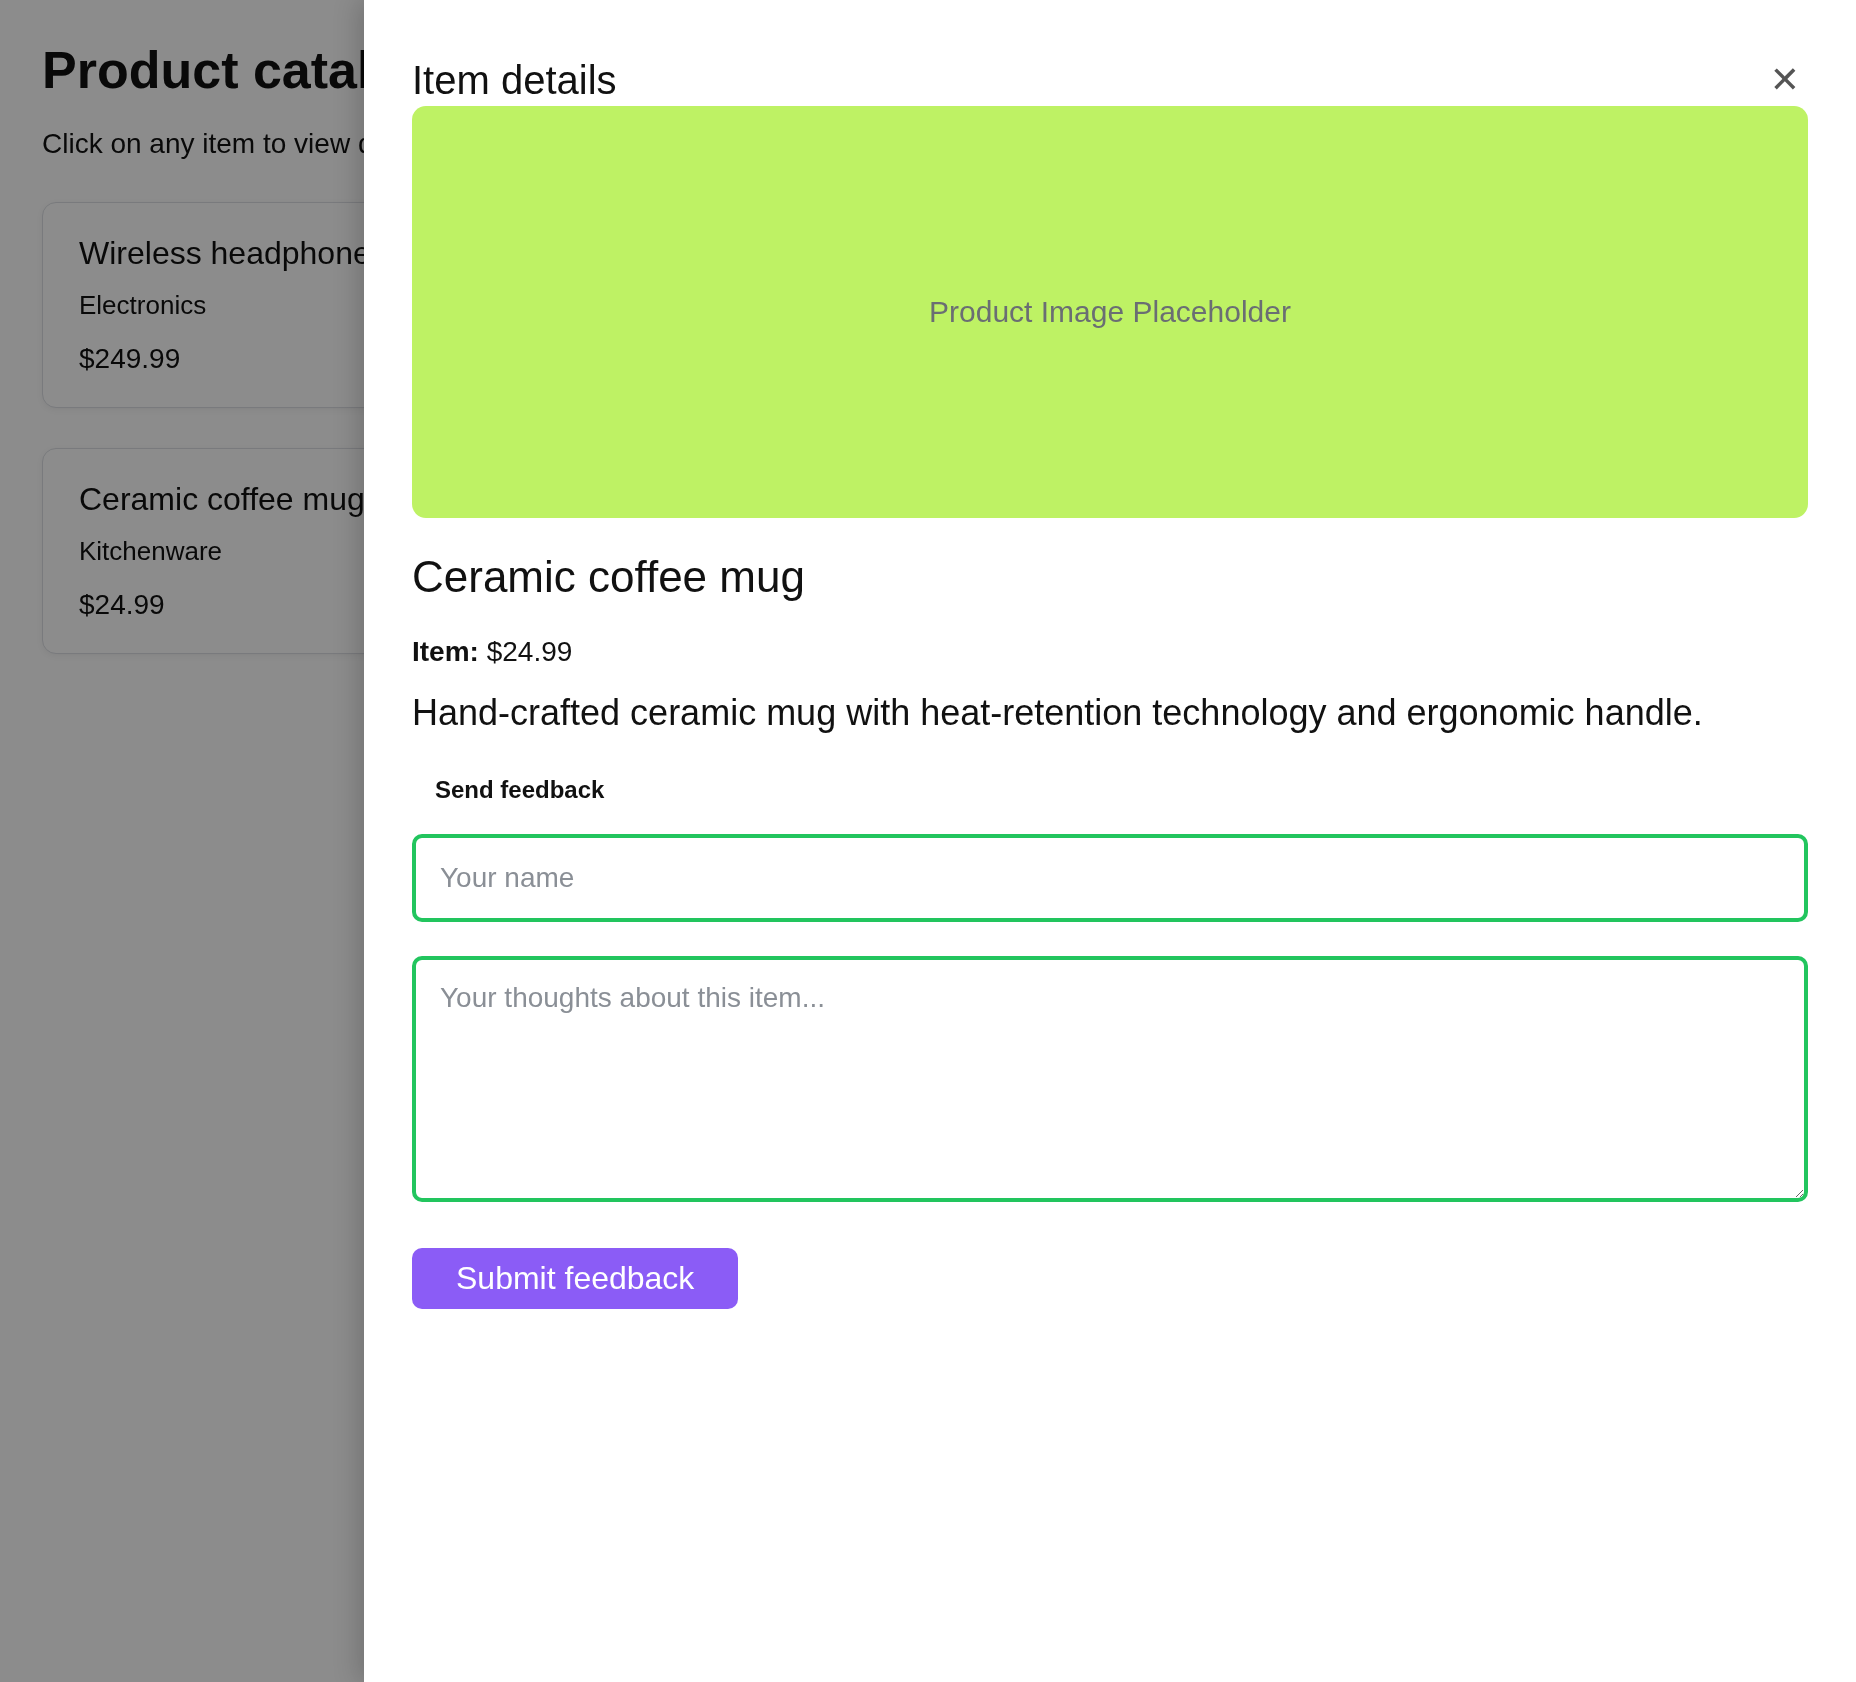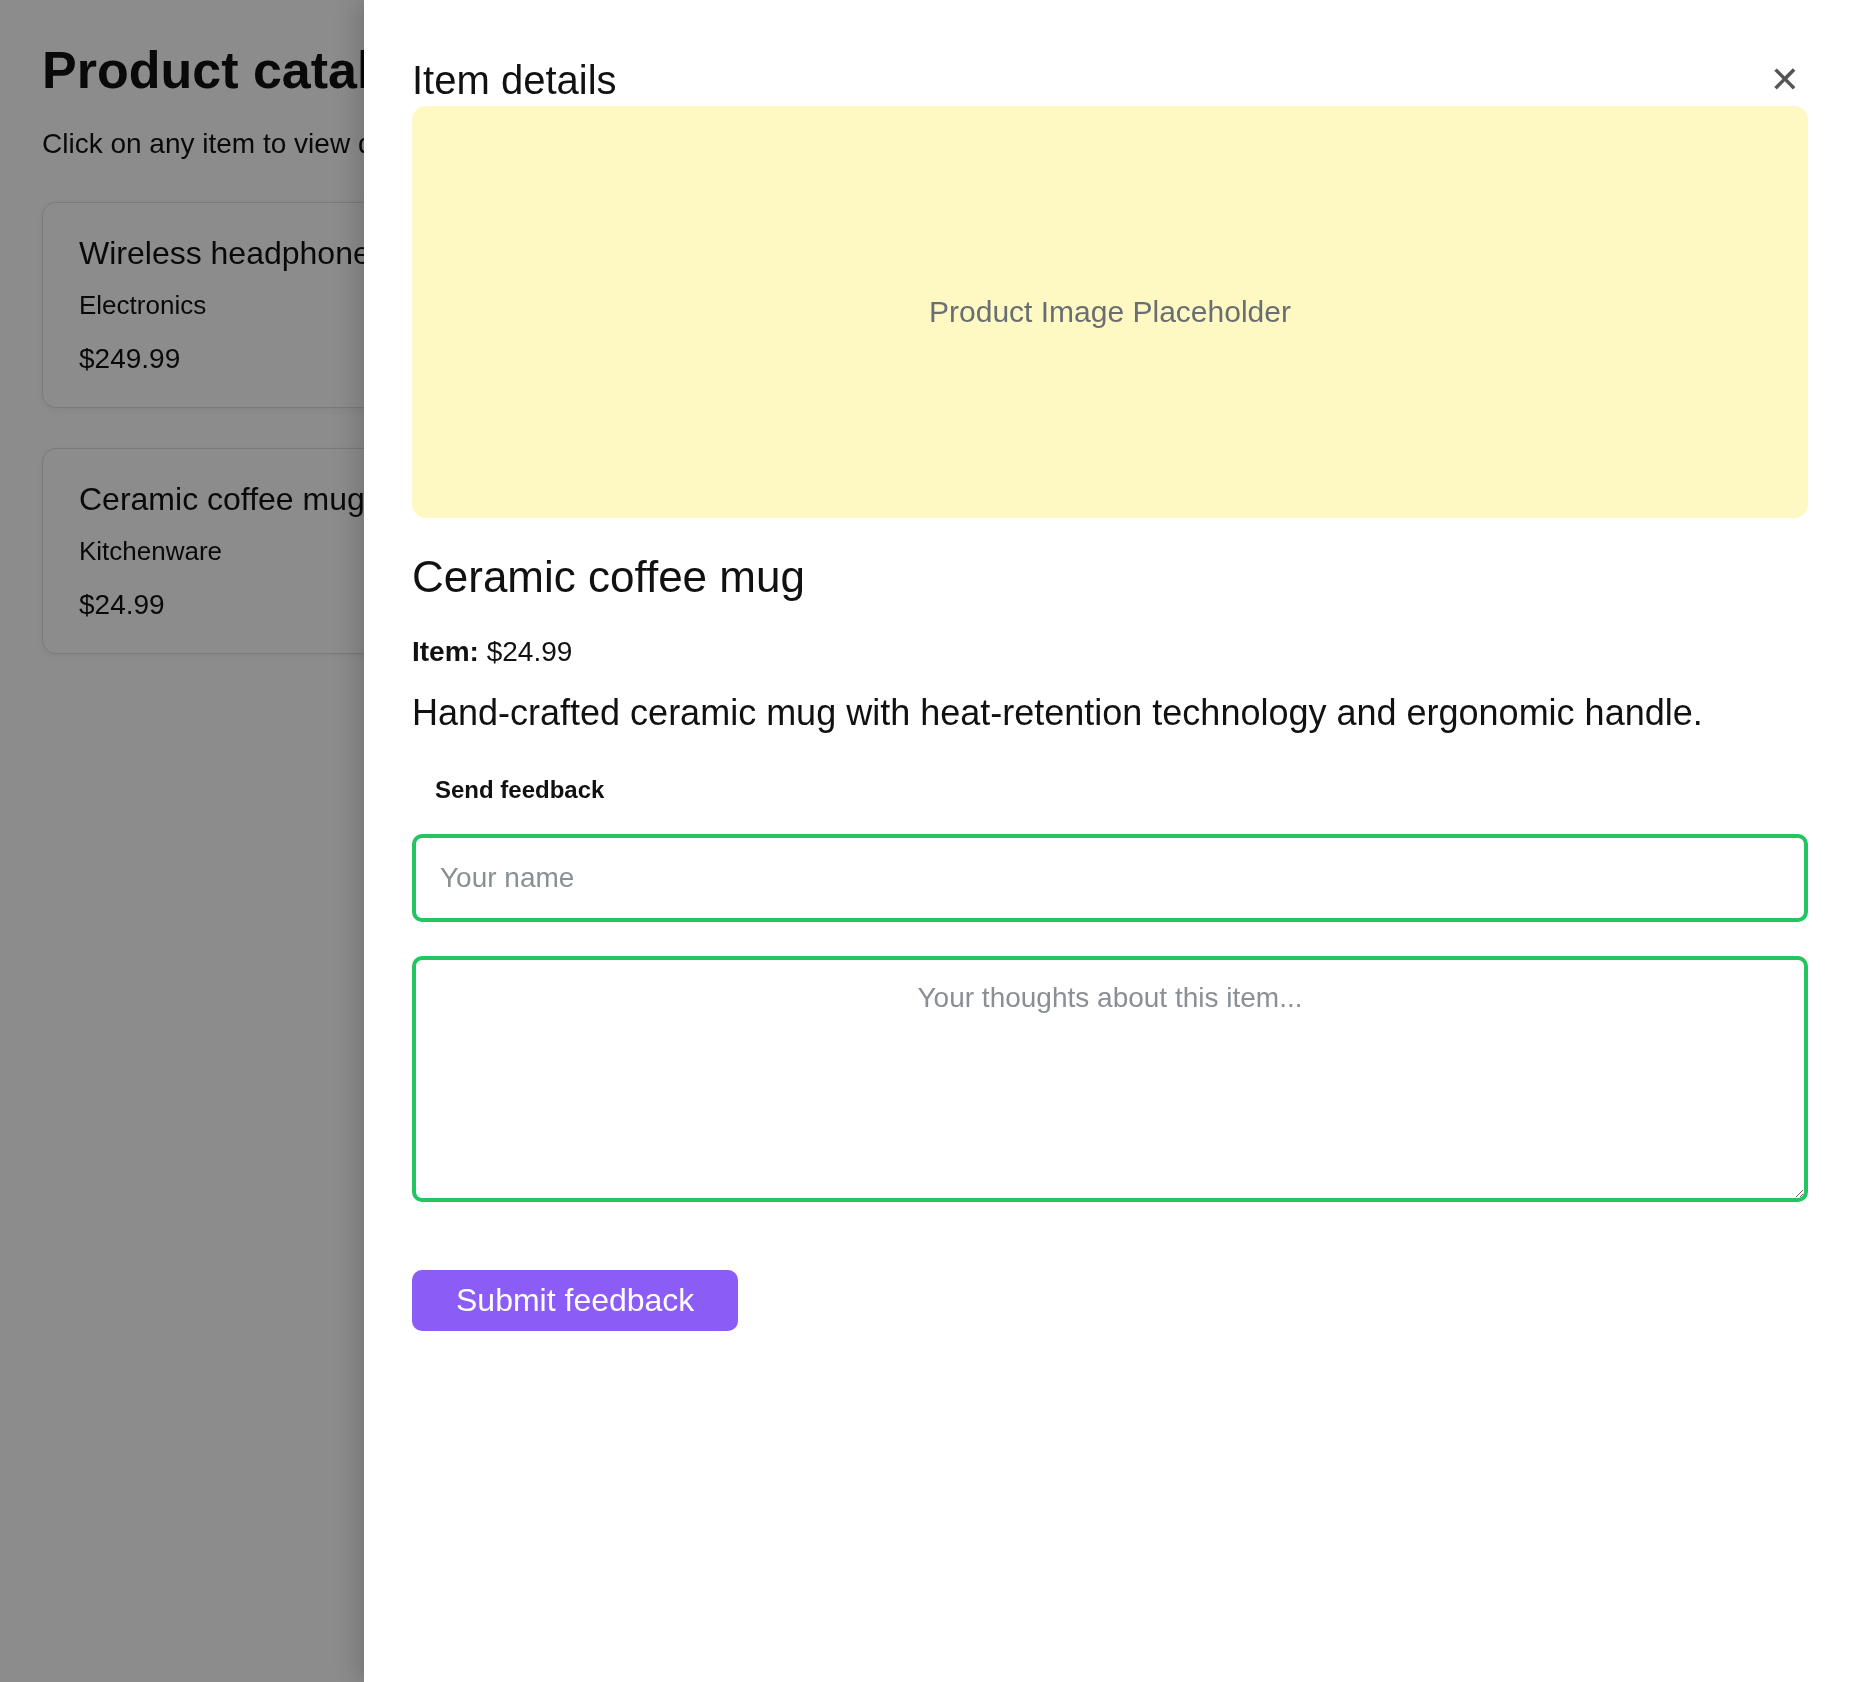--- a/index.html
+++ b/index.html
@@ -89,21 +89,21 @@
       border: none;
       font-size: 36px;
       line-height: 1;
       color: #555;
       cursor: pointer;
       padding: 8px;
     }
     .image-placeholder {
       width: 100%;
       height: 412px;
-      background: #fef9c3;
+      background: #bef264;
       border-radius: 14px;
       display: flex;
       align-items: center;
       justify-content: center;
       color: #6a6e73;
       font-size: 30px;
       margin-bottom: 34px;
     }
     .drawer h3.product-name {
       font-size: 44px;
@@ -140,22 +140,21 @@
     .text-input::placeholder, .text-area::placeholder {
       color: #8a8f96;
     }
     .text-input {
       height: 88px;
       margin-bottom: 34px;
     }
     .text-area {
       height: 246px;
       resize: both;
-      margin-bottom: 62px;
-      text-align: center;
+      margin-bottom: 40px;
     }
     .submit-btn {
       background: #8b5cf6;
       color: #fff;
       border: none;
       border-radius: 10px;
       font-size: 32px;
       font-weight: 500;
       padding: 12px 44px;
       cursor: pointer;

